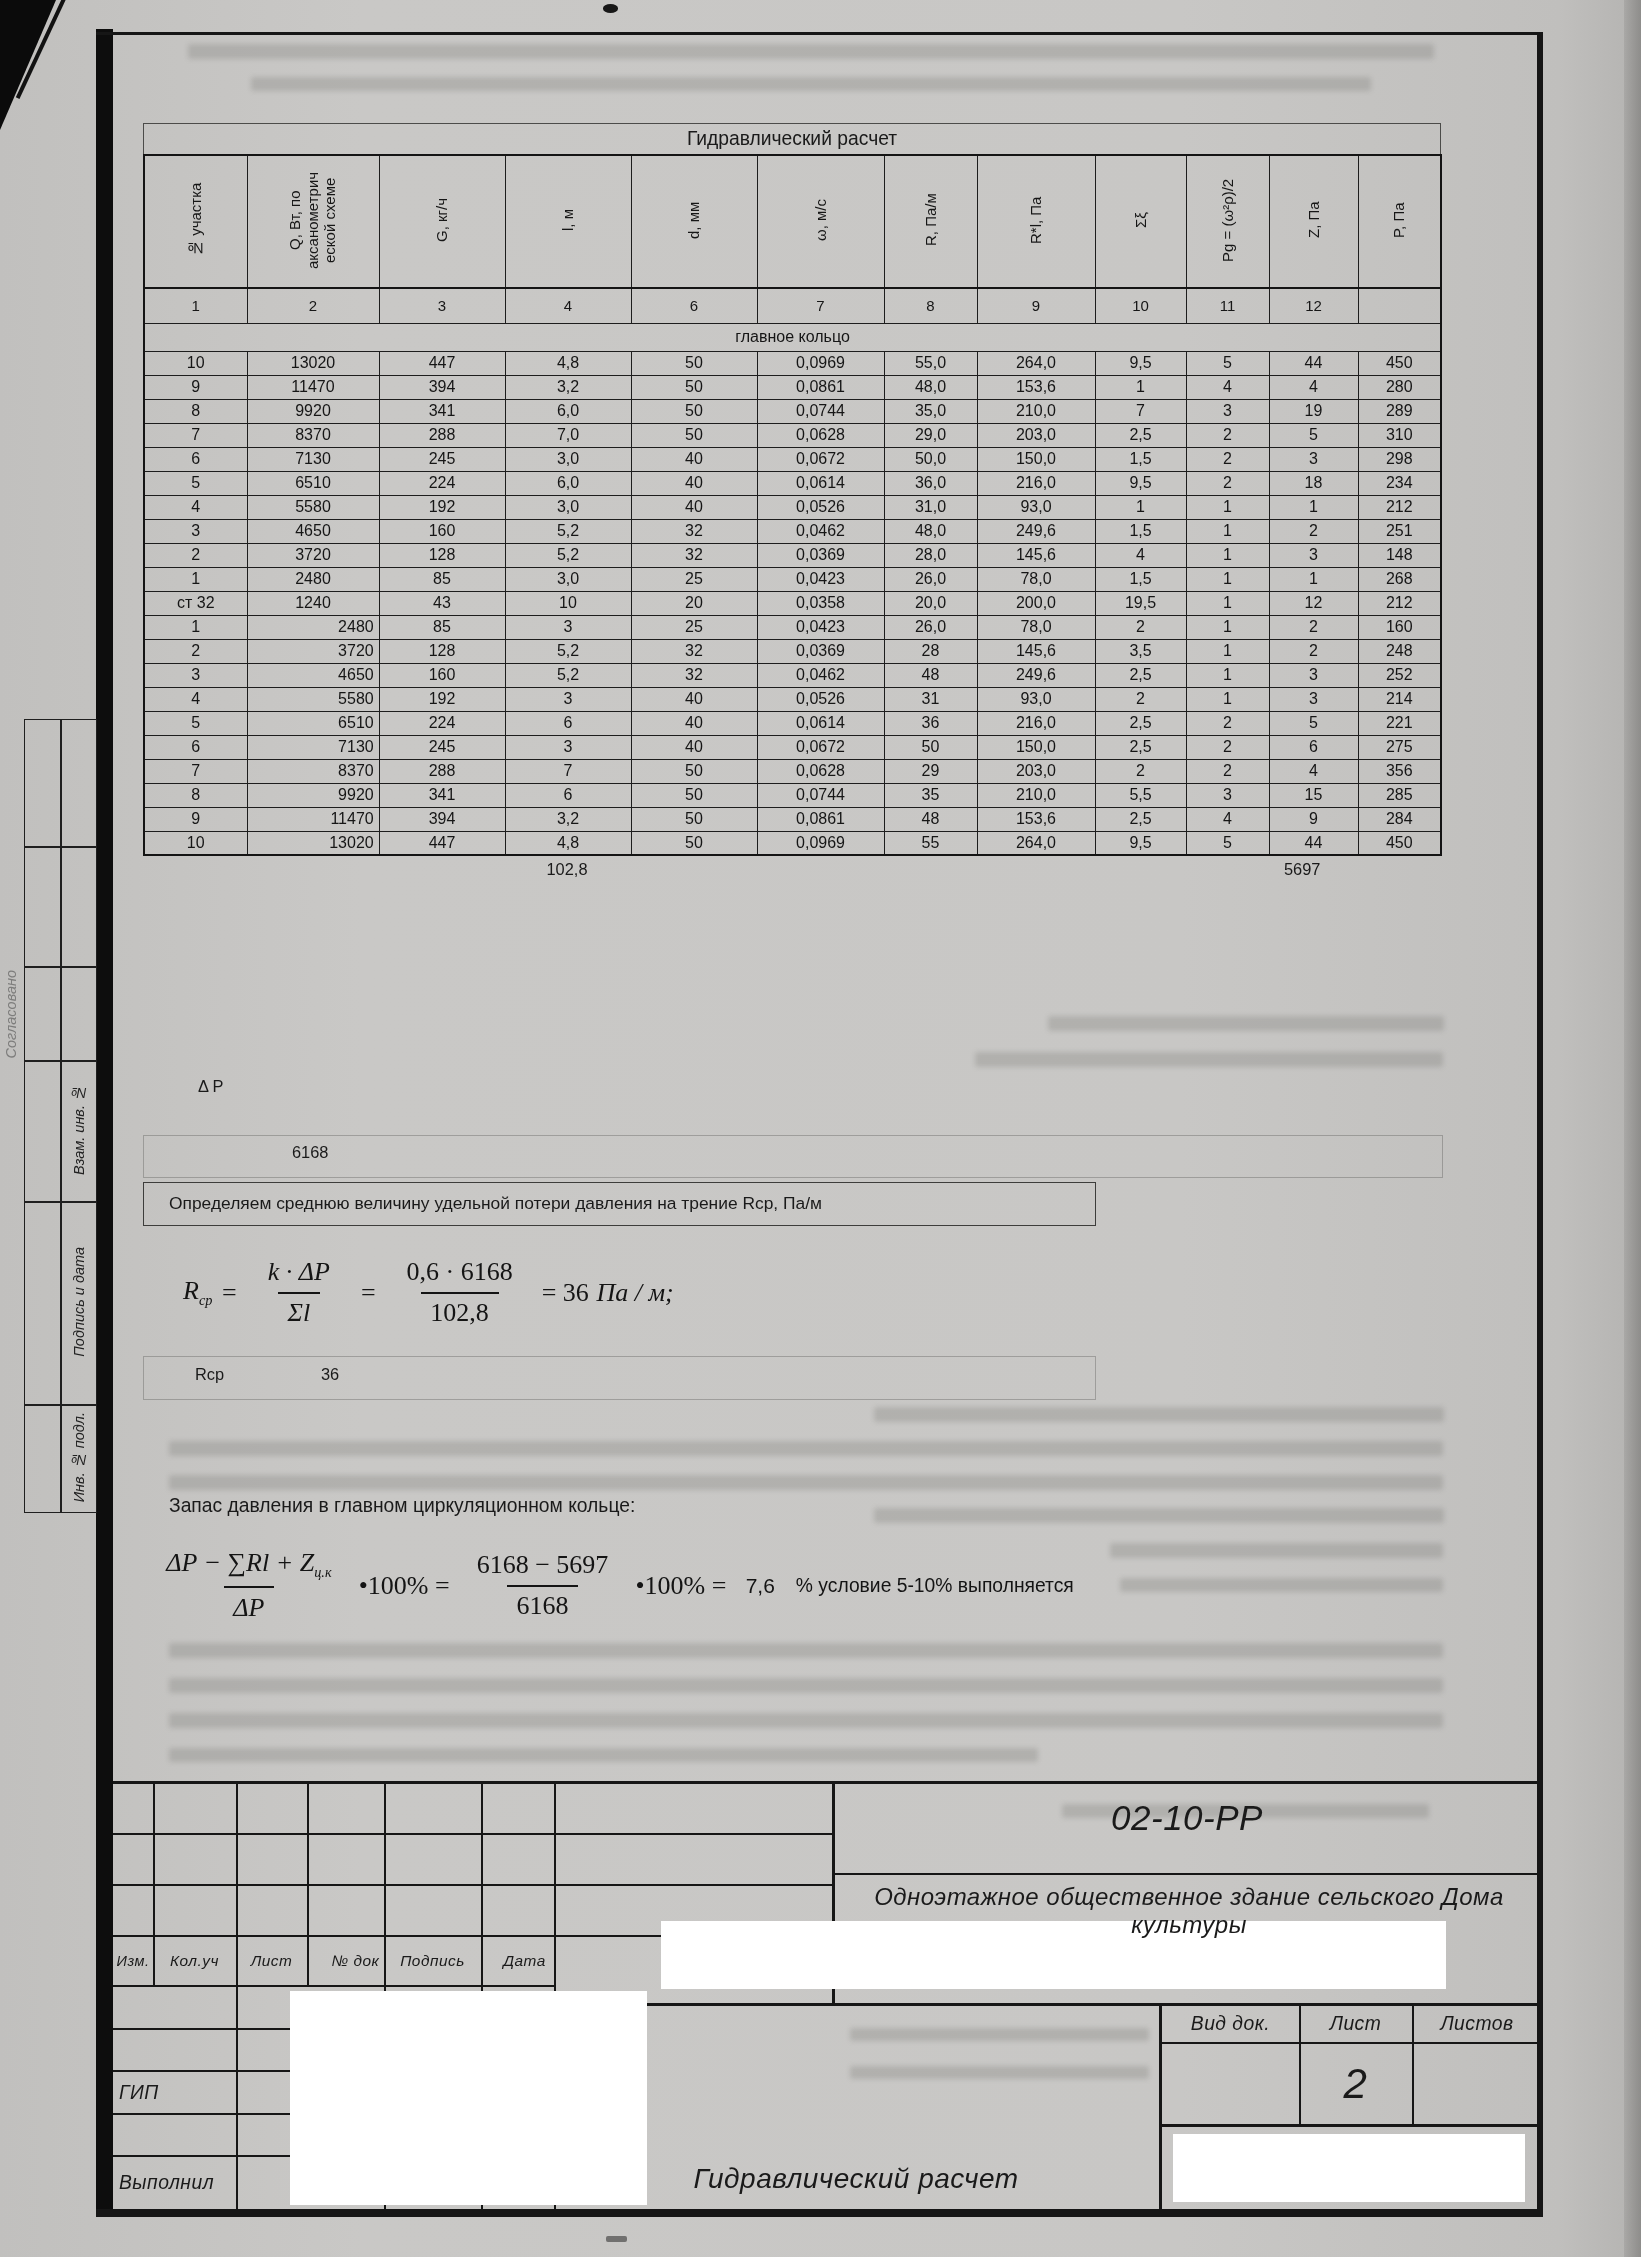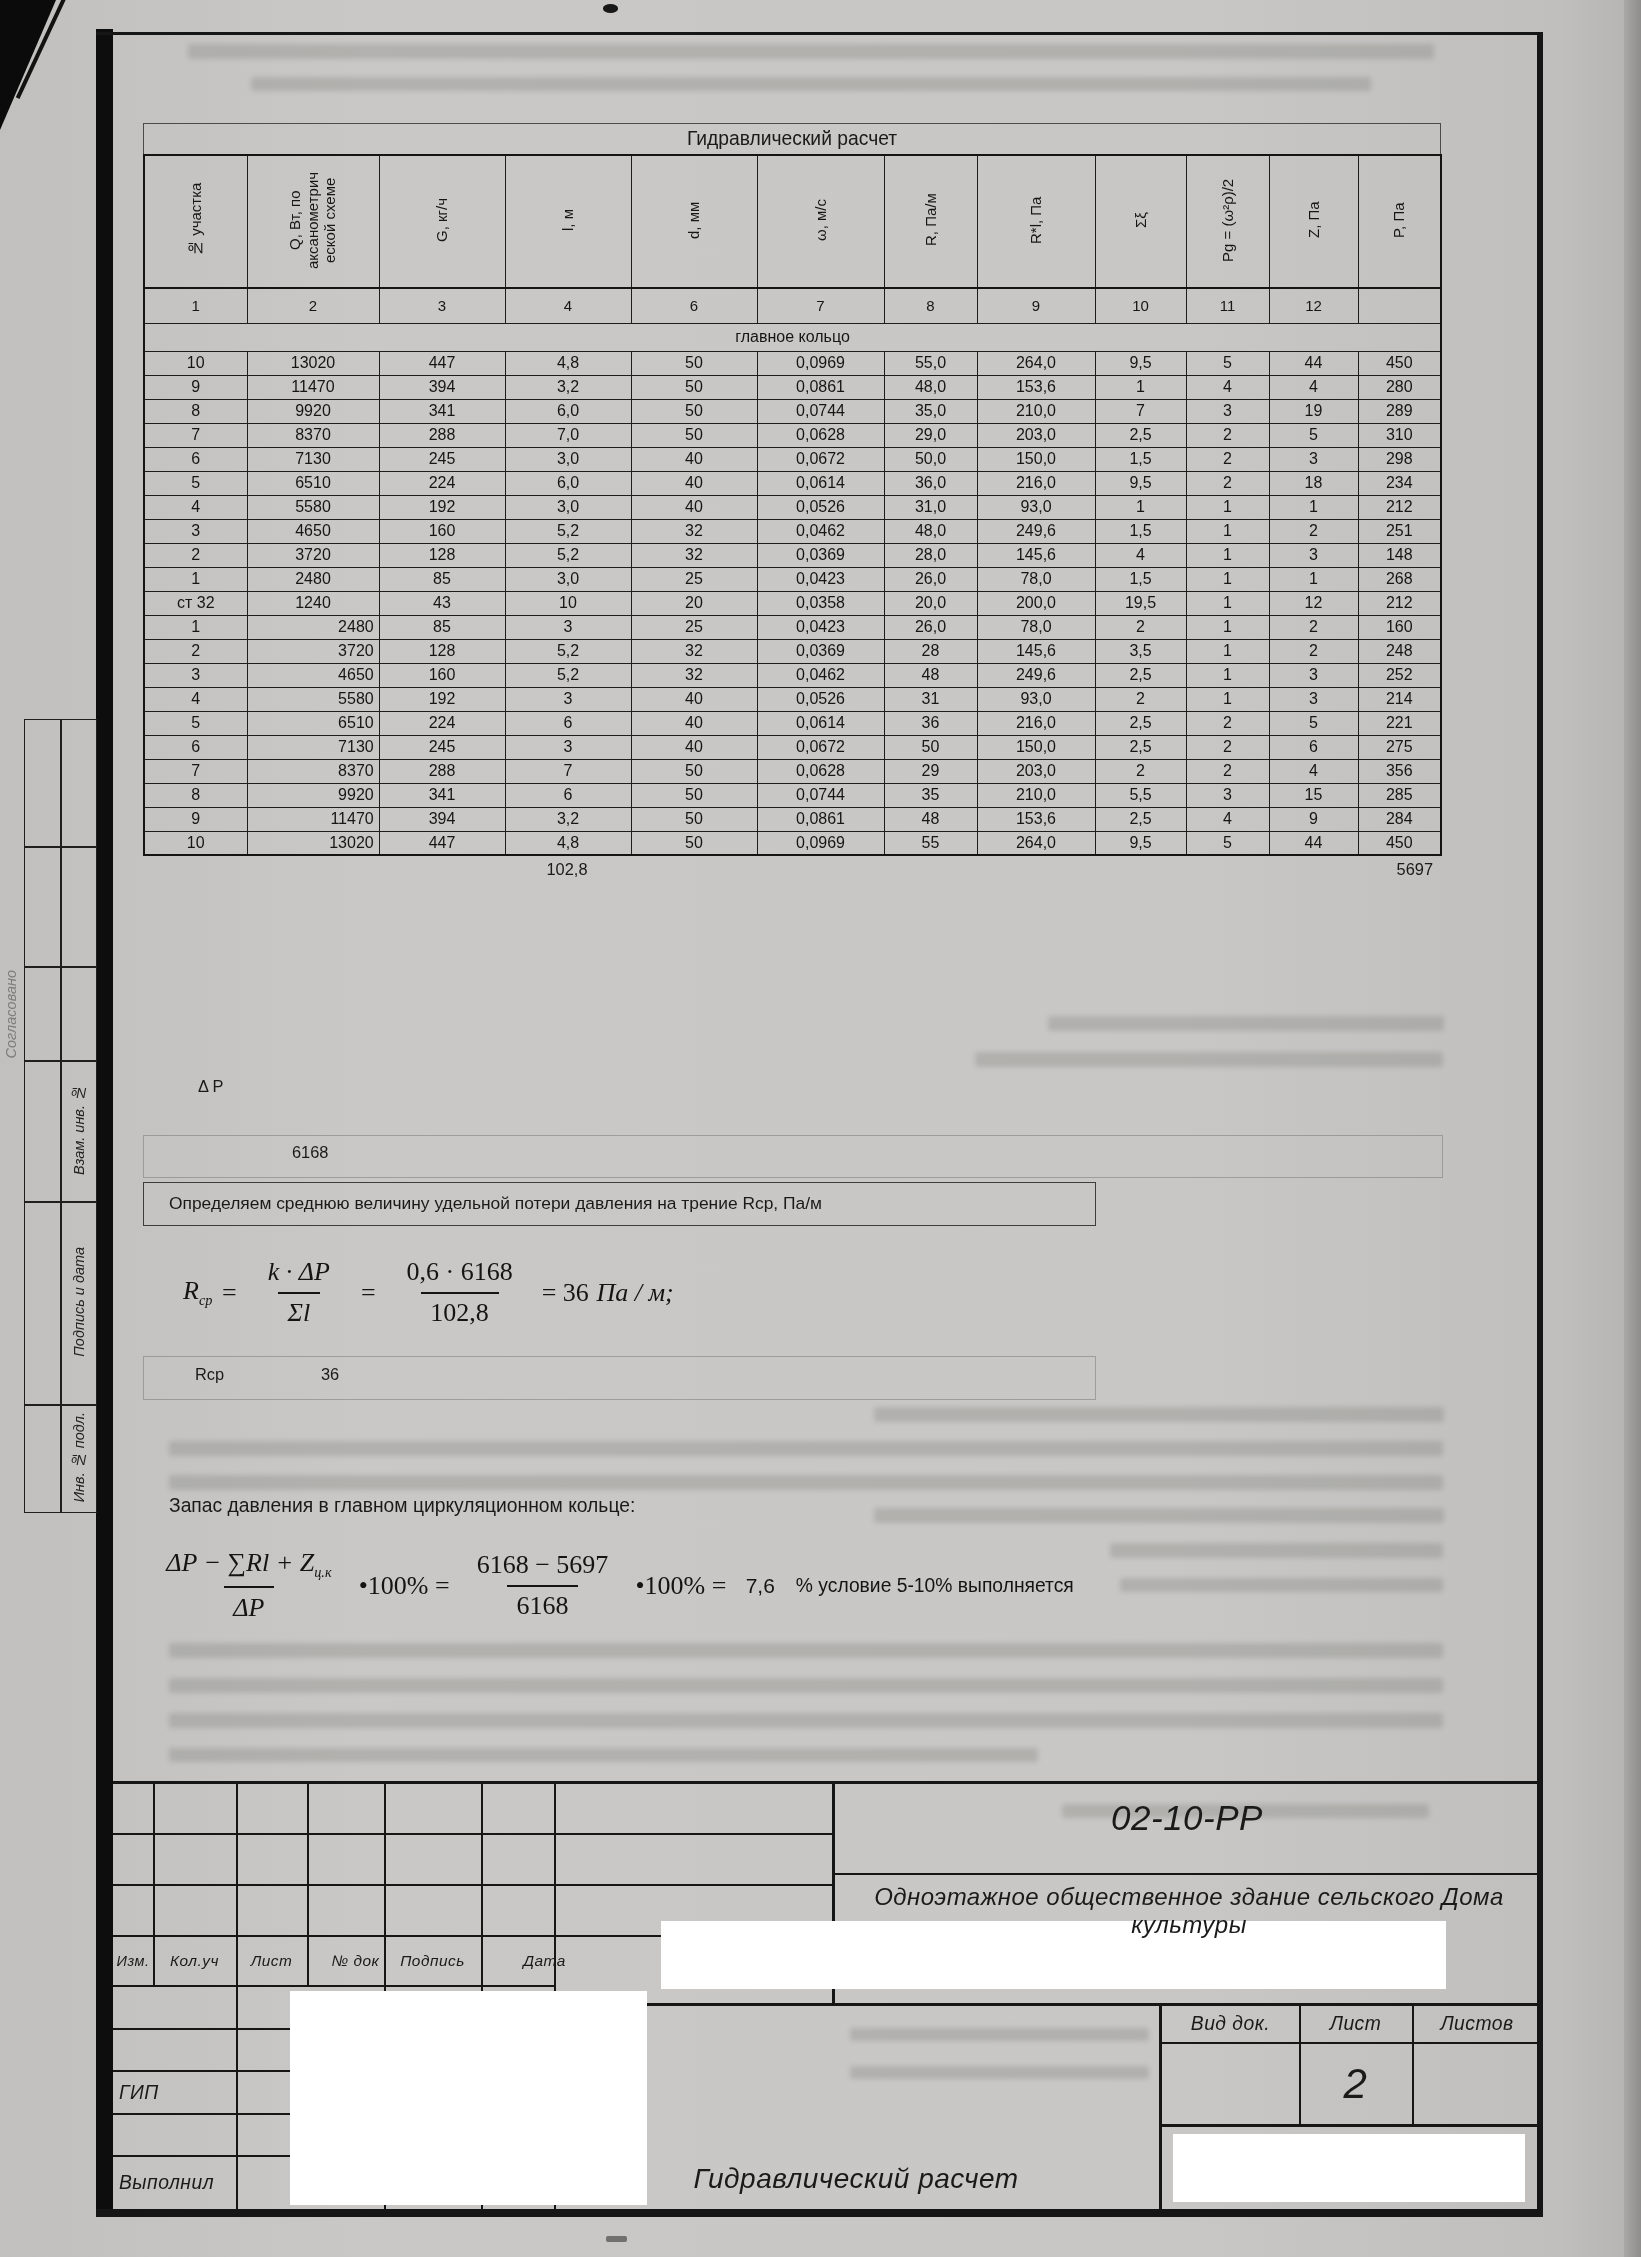--- a/index.html
+++ b/index.html
@@ -434,21 +434,21 @@
             <td>264,0</td>
             <td>9,5</td>
             <td>5</td>
             <td>44</td>
             <td>450</td>
           </tr>
         </tbody>
       </table>
   </div>
   <div class="txt ctr" style="left:504px;top:860px;width:126px;font-size:16.4px;">102,8</div>
-  <div class="txt" style="left:1284px;top:860px;width:149px;font-size:16.4px;text-align:right;">5697</div>
+  <div class="txt" style="left:1284px;top:860px;width:149px;font-size:16.4px;">5697</div>
 
 
   <div class="faintbox" style="left:143px;top:1135px;width:1298px;height:41px;"></div>
   <div class="txt" style="left:198px;top:1077px;font-size:16.4px;">Δ P</div>
   <div class="txt" style="left:292px;top:1143px;font-size:16.4px;">6168</div>
 
   <div class="box" style="left:143px;top:1182px;width:951px;height:42px;">
     <div style="padding-left:25px;line-height:41px;font-size:17.4px;">Определяем среднюю величину удельной потери давления на трение Rср, Па/м</div>
   </div>
 
@@ -514,21 +514,21 @@
   <div class="ln" style="left:1159px;top:2124px;width:383px;height:2.9px;"></div>
 
   <div class="txt gost ctr" style="left:832px;top:1798px;width:710px;font-size:35px;">02-10-РР</div>
   <div class="txt gost ctr" style="left:836px;top:1883px;width:706px;font-size:24px;">Одноэтажное общественное здание сельского Дома культуры</div>
 
   <div class="txt gost ctr" style="left:113px;top:1939px;width:40px;font-size:14.5px;line-height:44px;">Изм.</div>
   <div class="txt gost ctr" style="left:153px;top:1939px;width:83px;font-size:15.4px;line-height:44px;">Кол.уч</div>
   <div class="txt gost ctr" style="left:236px;top:1939px;width:71px;font-size:15.4px;line-height:44px;">Лист</div>
   <div class="txt gost ctr" style="left:307px;top:1939px;width:97px;font-size:15.4px;line-height:44px;">№ док</div>
   <div class="txt gost ctr" style="left:384px;top:1939px;width:97px;font-size:15.4px;line-height:44px;">Подпись</div>
-  <div class="txt gost ctr" style="left:497px;top:1939px;width:95px;font-size:15.4px;line-height:44px;font-style:italic;">Дата</div>
+  <div class="txt gost ctr" style="left:477px;top:1939px;width:95px;font-size:15.4px;line-height:44px;font-style:italic;">Дата</div>
 
   <div class="txt gost ctr" style="left:1162px;top:2006px;width:137px;font-size:19.3px;line-height:35px;">Вид док.</div>
   <div class="txt gost ctr" style="left:1299px;top:2006px;width:113px;font-size:19.3px;line-height:35px;">Лист</div>
   <div class="txt gost ctr" style="left:1412px;top:2006px;width:130px;font-size:19.3px;line-height:35px;">Листов</div>
   <div class="txt gost ctr" style="left:1299px;top:2045px;width:113px;font-size:42px;line-height:77px;">2</div>
 
   <div class="txt gost" style="left:119px;top:2072px;font-size:19.3px;line-height:41px;">ГИП</div>
   <div class="txt gost" style="left:119px;top:2161px;font-size:19.3px;line-height:44px;">Выполнил</div>
   <div class="txt gost ctr" style="left:554px;top:2163px;width:604px;font-size:28px;">Гидравлический расчет</div>
 

